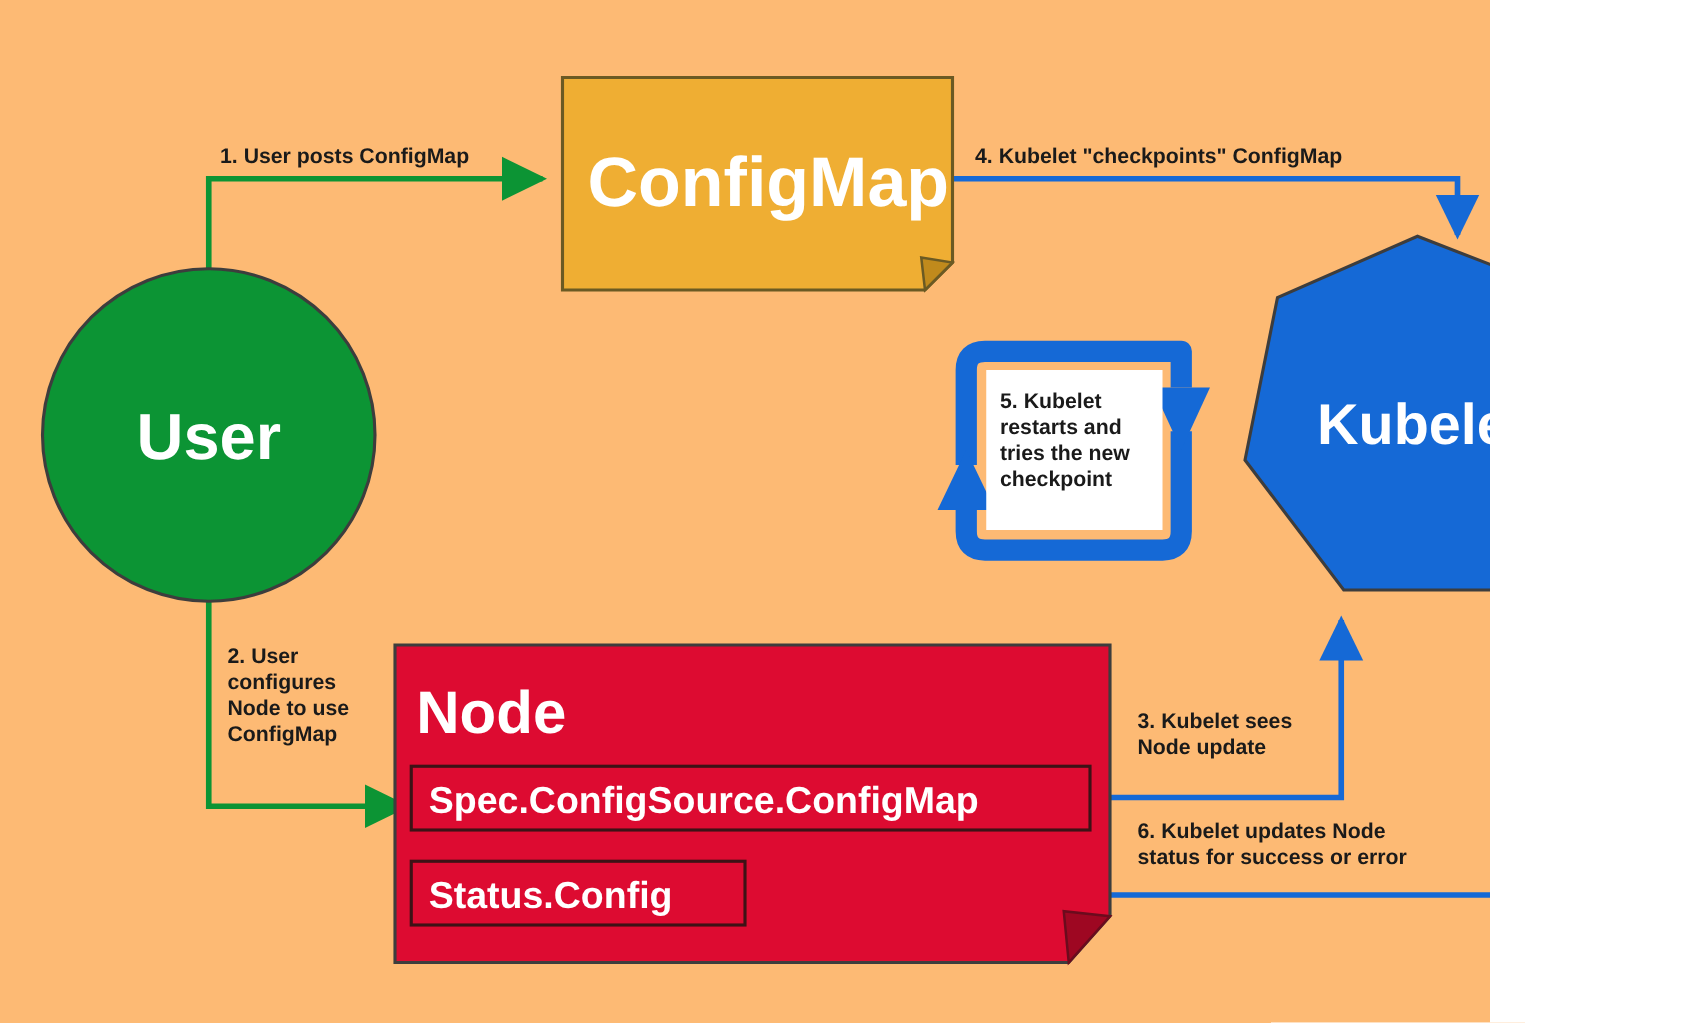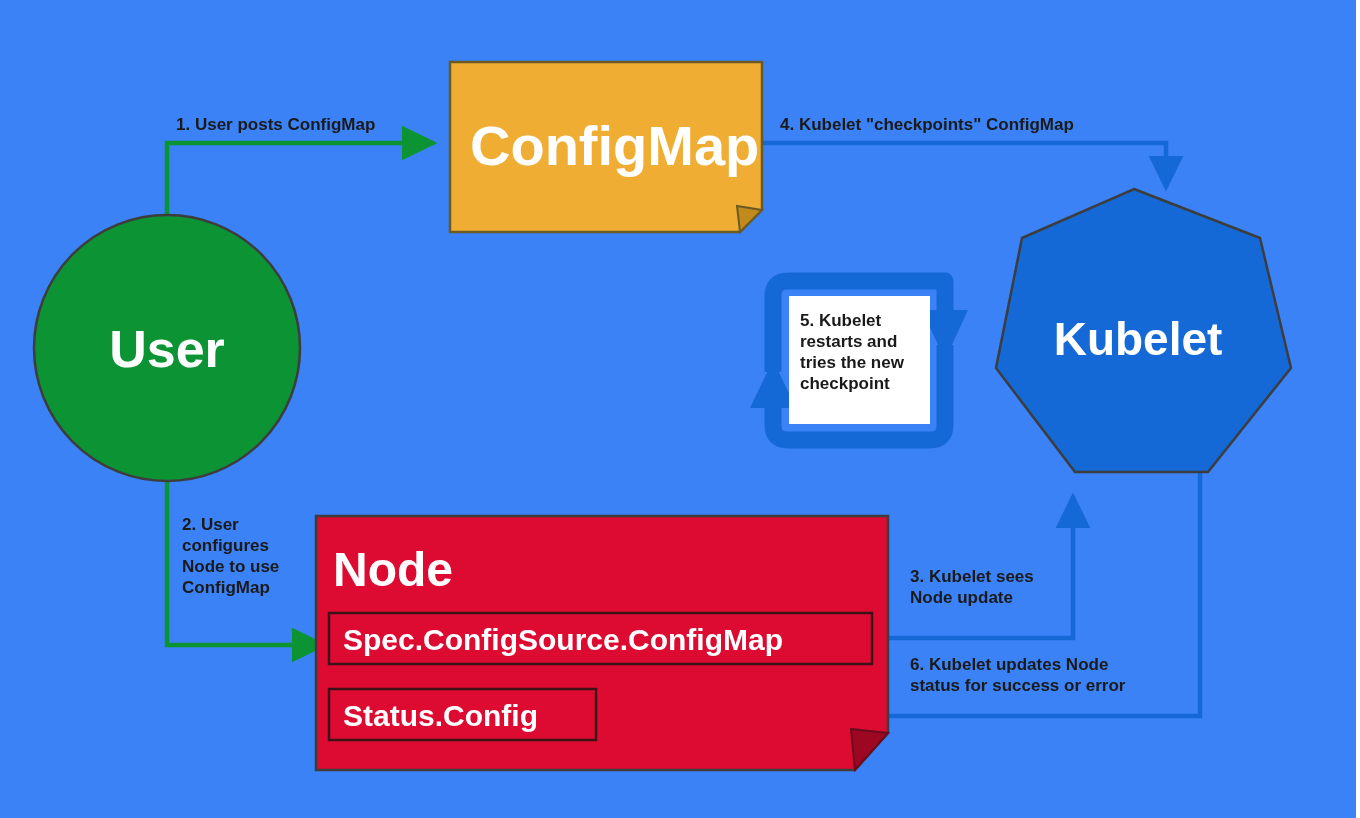--- a/index.html
+++ b/index.html
@@ -6,23 +6,23 @@
   html, body {
     margin: 0;
     padding: 0;
     background: #ffffff;
   }
   body {
     font-family: "Liberation Sans", sans-serif;
   }
   #canvas {
     position: relative;
-    width: 1356px;
+    width: 1192px;
     height: 818px;
-    background: #3b82f6;
+    background: #fdba74;
     overflow: hidden;
   }
   #diagram-svg {
     position: absolute;
     left: 0;
     top: 0;
     width: 1360px;
     height: 818px;
   }
   .node-label {

